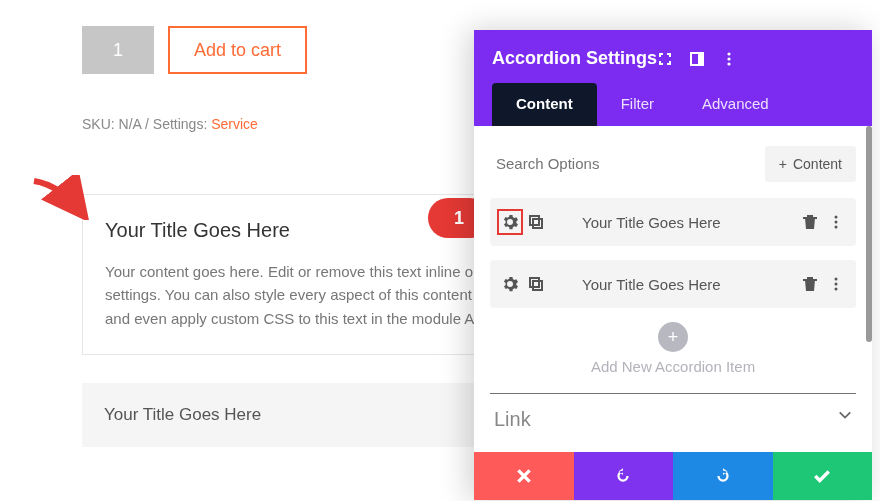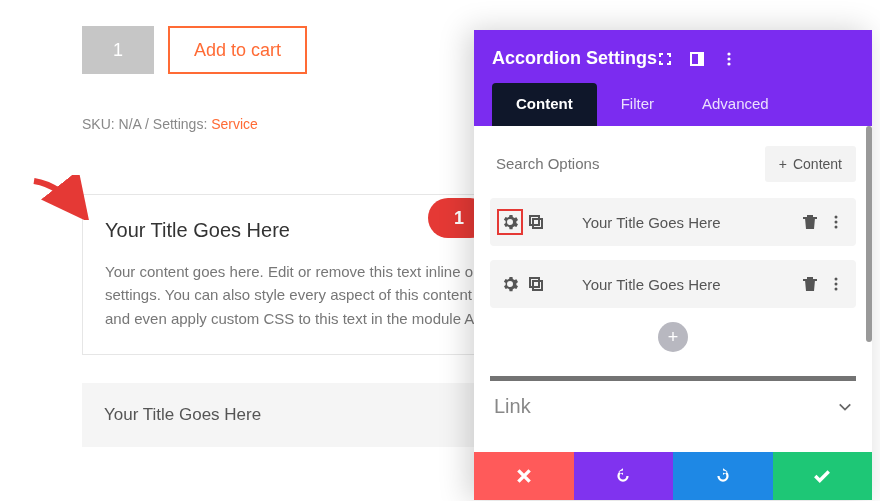--- a/index.html
+++ b/index.html
@@ -47,21 +47,21 @@
   .acc-item .gear, .acc-item .dup { width:16px; height:16px; display:inline-flex; align-items:center; justify-content:center; color:#555; cursor:pointer; }
   .acc-item .gear.highlight { outline: 2px solid #e53935; outline-offset: 3px; }
   .acc-item .title { flex: 1; color: #555; font-size: 15px; margin-left: 28px; }
   .acc-item .trash, .acc-item .more { width:16px; height:16px; display:inline-flex; align-items:center; justify-content:center; color:#555; cursor:pointer; }
   .acc-item svg { fill: currentColor; }
 
   .add-row { text-align: center; margin: 4px 0 18px; }
   .add-circle { width: 30px; height: 30px; border-radius: 50%; background: #b8b8c0; color: #fff; display: inline-flex; align-items: center; justify-content: center; font-size: 18px; margin-bottom: 6px; cursor: pointer; }
   .add-label { color: #b3b3bb; font-size: 15px; }
 
-  .section-row { display: flex; align-items: flex-end; justify-content: space-between; padding: 14px 4px; border-top: 5px solid #737373; cursor: pointer; }
+  .section-row { display: flex; align-items: flex-start; justify-content: space-between; padding: 14px 4px; border-top: 1px solid #737373; cursor: pointer; }
   .section-row .lbl { font-size: 20px; color: #888; font-weight: 300; }
   .section-row .chev { color: #666; }
 
   .panel-footer { display: flex; height: 48px; }
   .panel-footer .fbtn { flex: 1; display: flex; align-items: center; justify-content: center; color: #fff; cursor: pointer; }
   .fbtn.cancel { background: #ff5a5a; }
   .fbtn.undo   { background: #8033ef; }
   .fbtn.redo   { background: #1e88e5; }
   .fbtn.save   { background: #1ec776; }
   .panel-footer svg { fill: #fff; width: 18px; height: 18px; }
@@ -196,20 +196,21 @@
           <svg viewBox="0 0 16 16">
             <circle cx="8" cy="3" r="1.5"></circle>
             <circle cx="8" cy="8" r="1.5"></circle>
             <circle cx="8" cy="13" r="1.5"></circle>
           </svg>
         </span>
     </div>
 
     <div class="add-row">
       <div class="add-circle">+</div>
+      <div class="add-label">Add New Accordion Item</div>
     </div>
 
     <div class="section-row">
       <span class="lbl">Link</span>
       <span class="chev"><svg width="14" height="14" viewBox="0 0 16 16">
             <path d="M2 5l6 6 6-6" fill="none" stroke="currentColor" stroke-width="2"></path>
           </svg></span>
     </div>
   </div>
 

